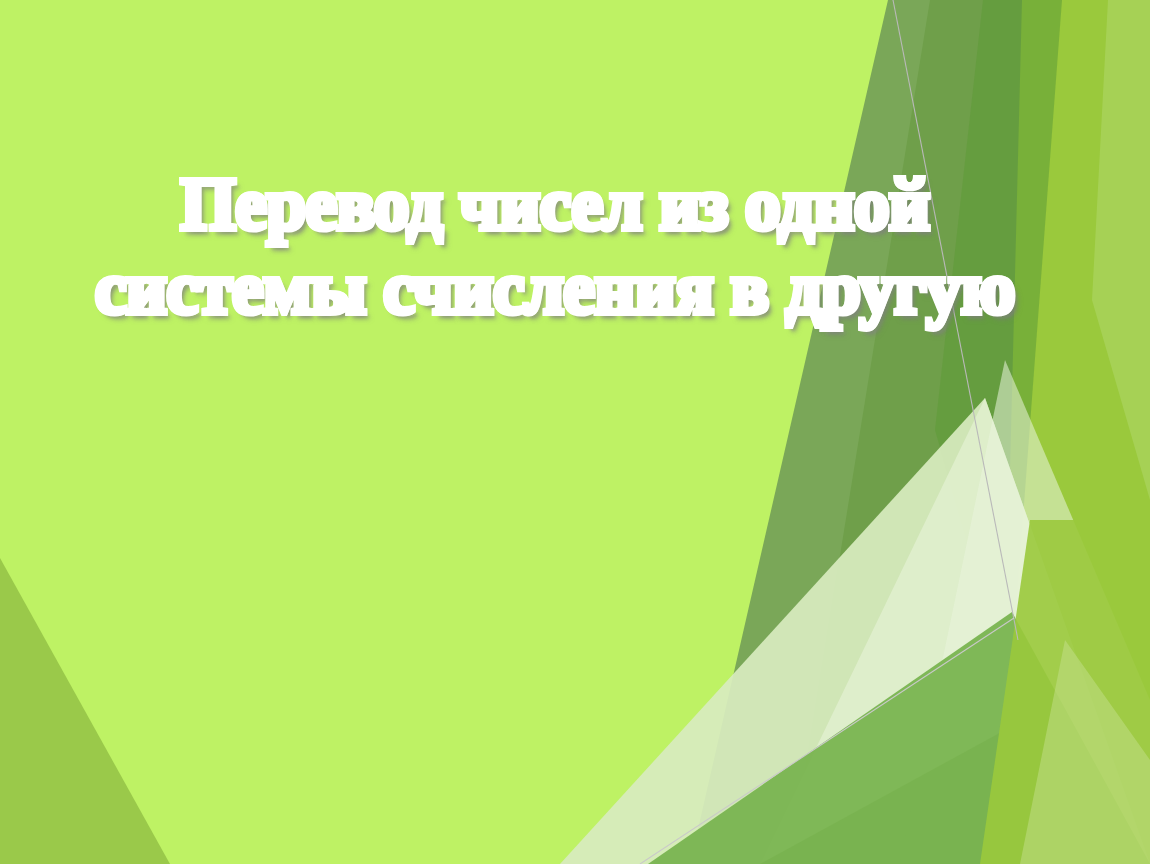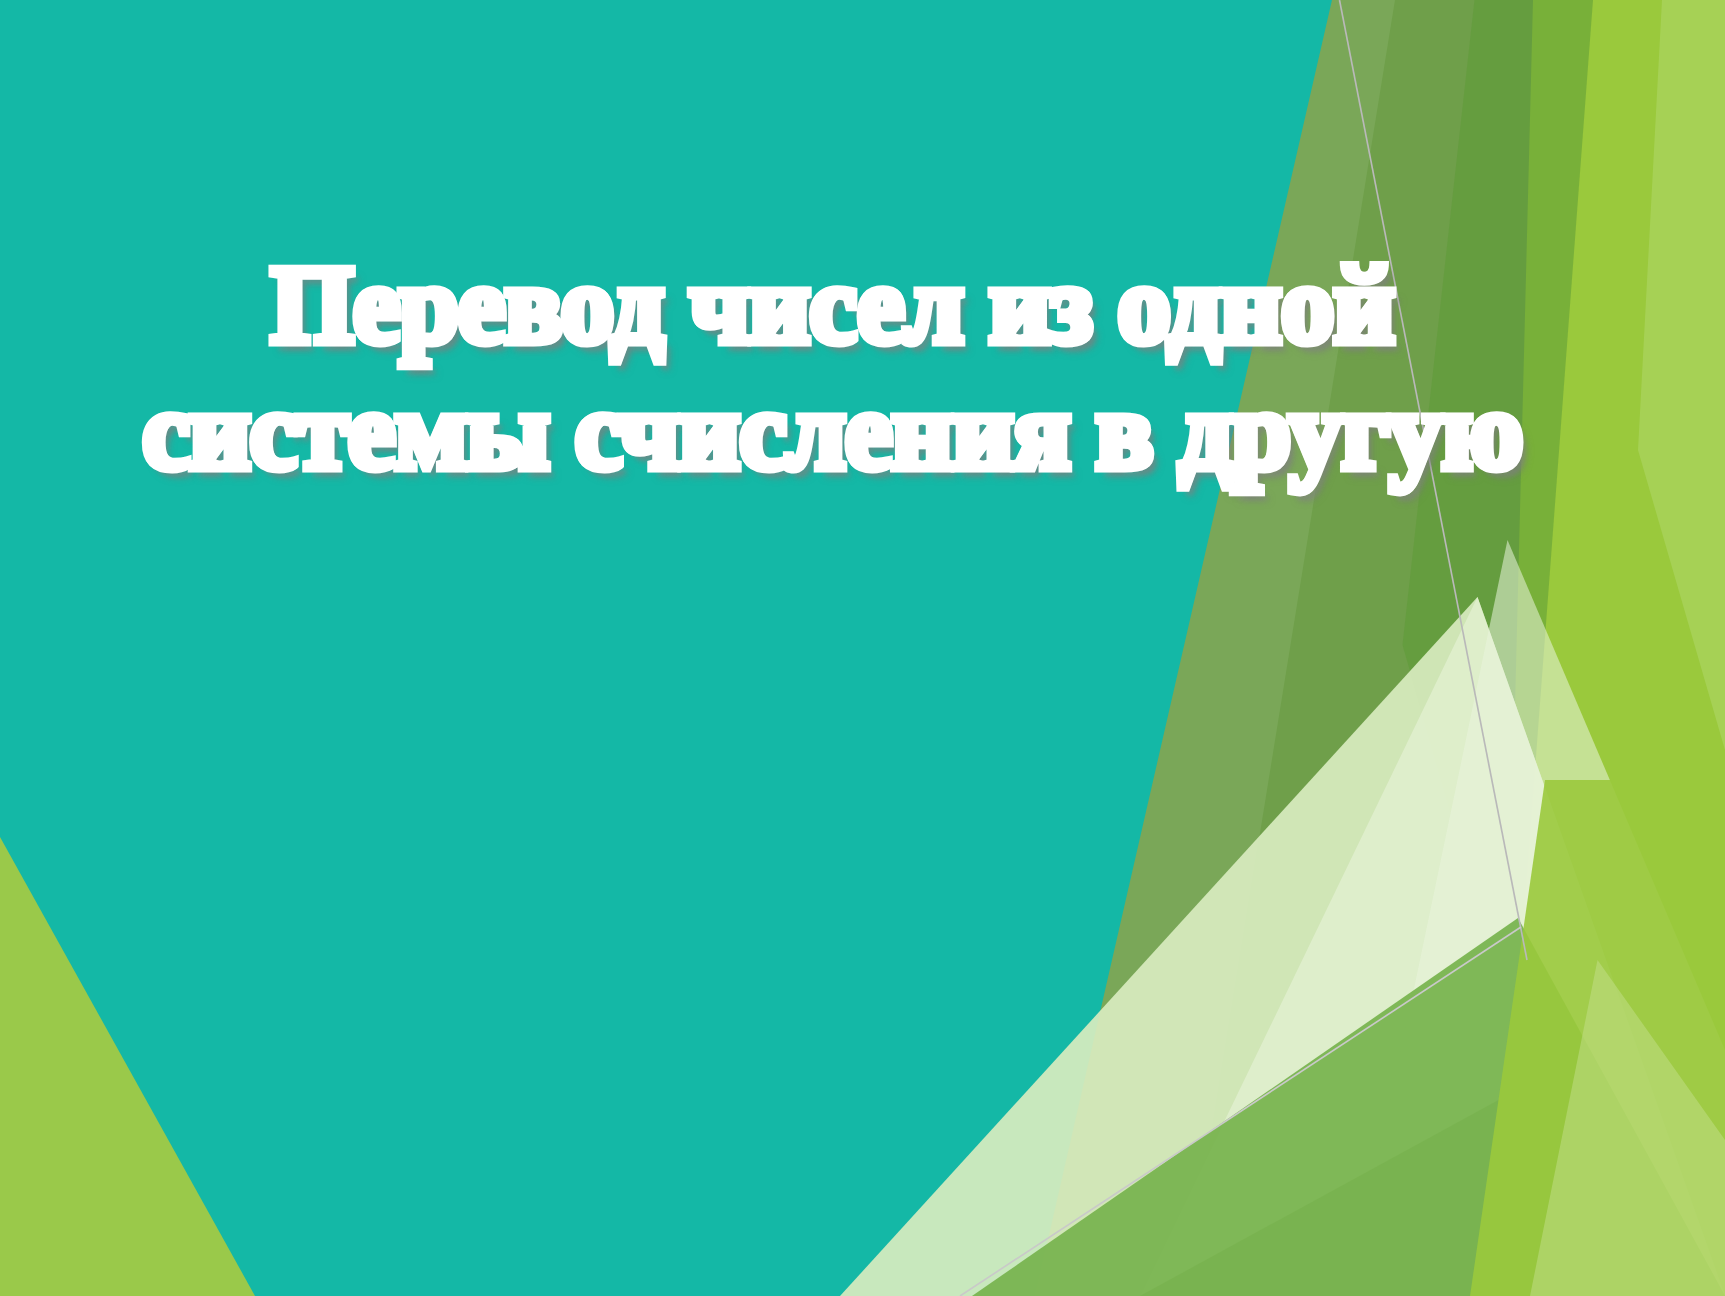--- a/index.html
+++ b/index.html
@@ -10,21 +10,21 @@
   }
   body {
     font-family: "Liberation Serif", "DejaVu Serif", serif;
   }
 
   .slide {
     position: relative;
     width: 1150px;
     height: 864px;
     overflow: hidden;
-    background: #14b8a6;
+    background: #bef264;
   }
 
   
   .bg-art {
     position: absolute;
     inset: 0;
     width: 100%;
     height: 100%;
     pointer-events: none;
   }

